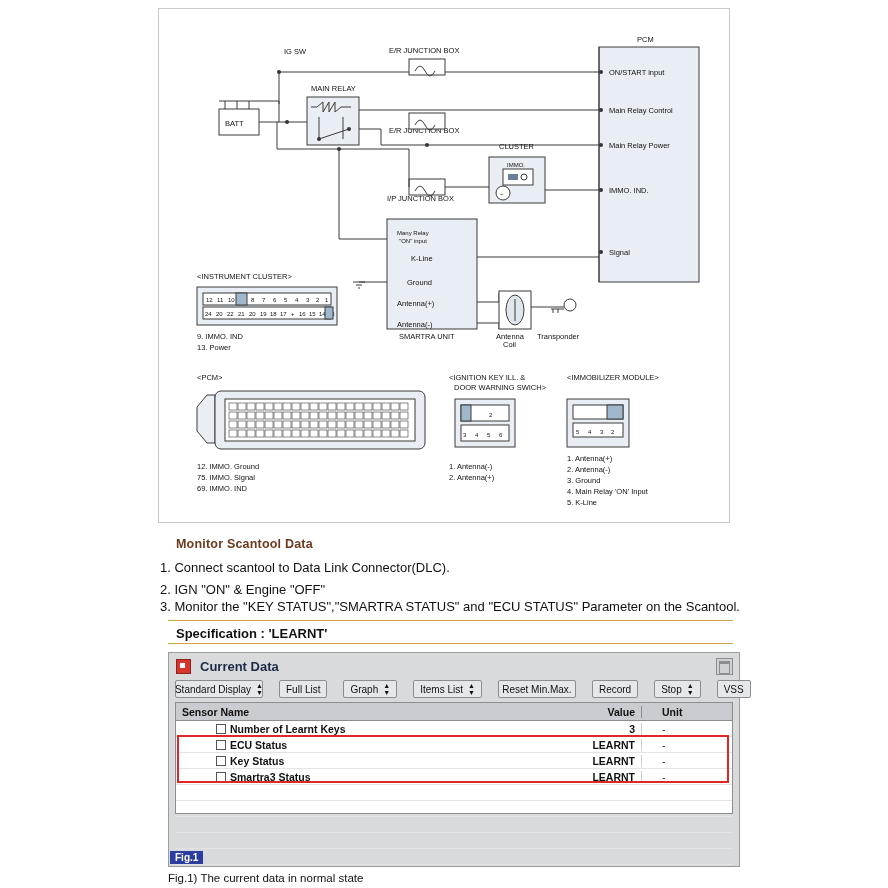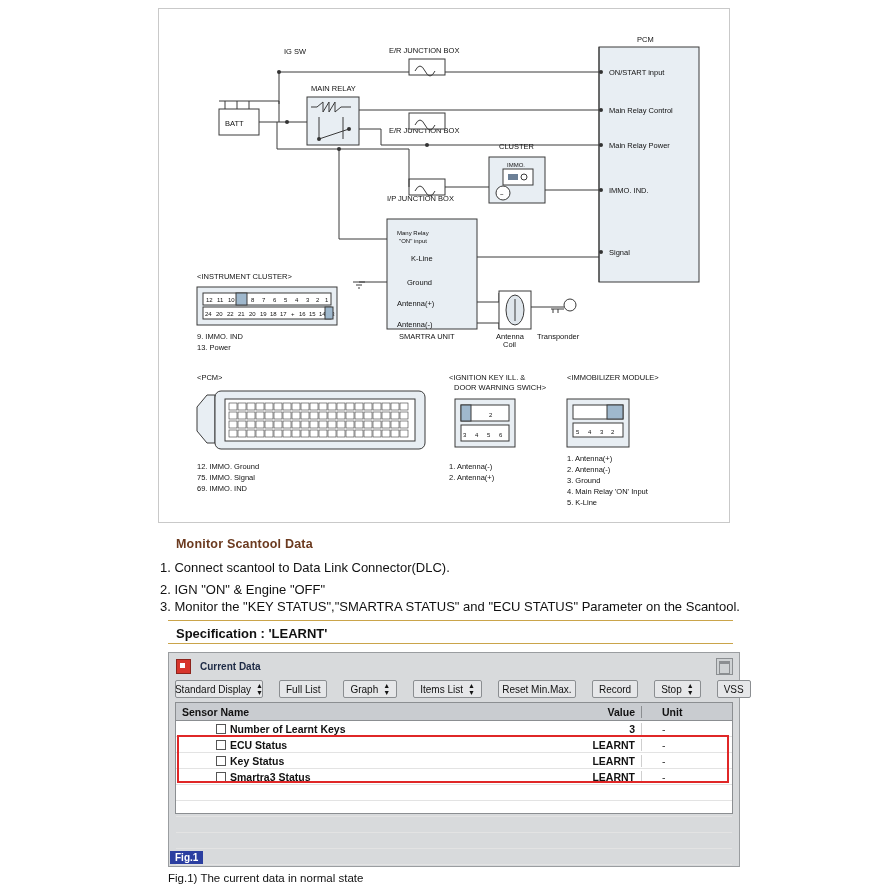--- a/index.html
+++ b/index.html
@@ -93,21 +93,21 @@
     border: 1px solid #8d231c;
     position: relative;
   }
   .st-redicon::after{
     content:"";
     position:absolute; left:3px; top:3px;
     width:5px; height:5px; background:#fff;
   }
   .st-title {
     margin-left: 9px;
-    font-size: 10px;
+    font-size: 13px;
     font-weight: bold;
     color: #1d2a45;
   }
   .st-winbtn {
     position: absolute;
     right: 6px; top: 5px;
     width: 15px; height: 15px;
     border: 1px solid #8b8e91;
     background: #cfd2d4;
   }

